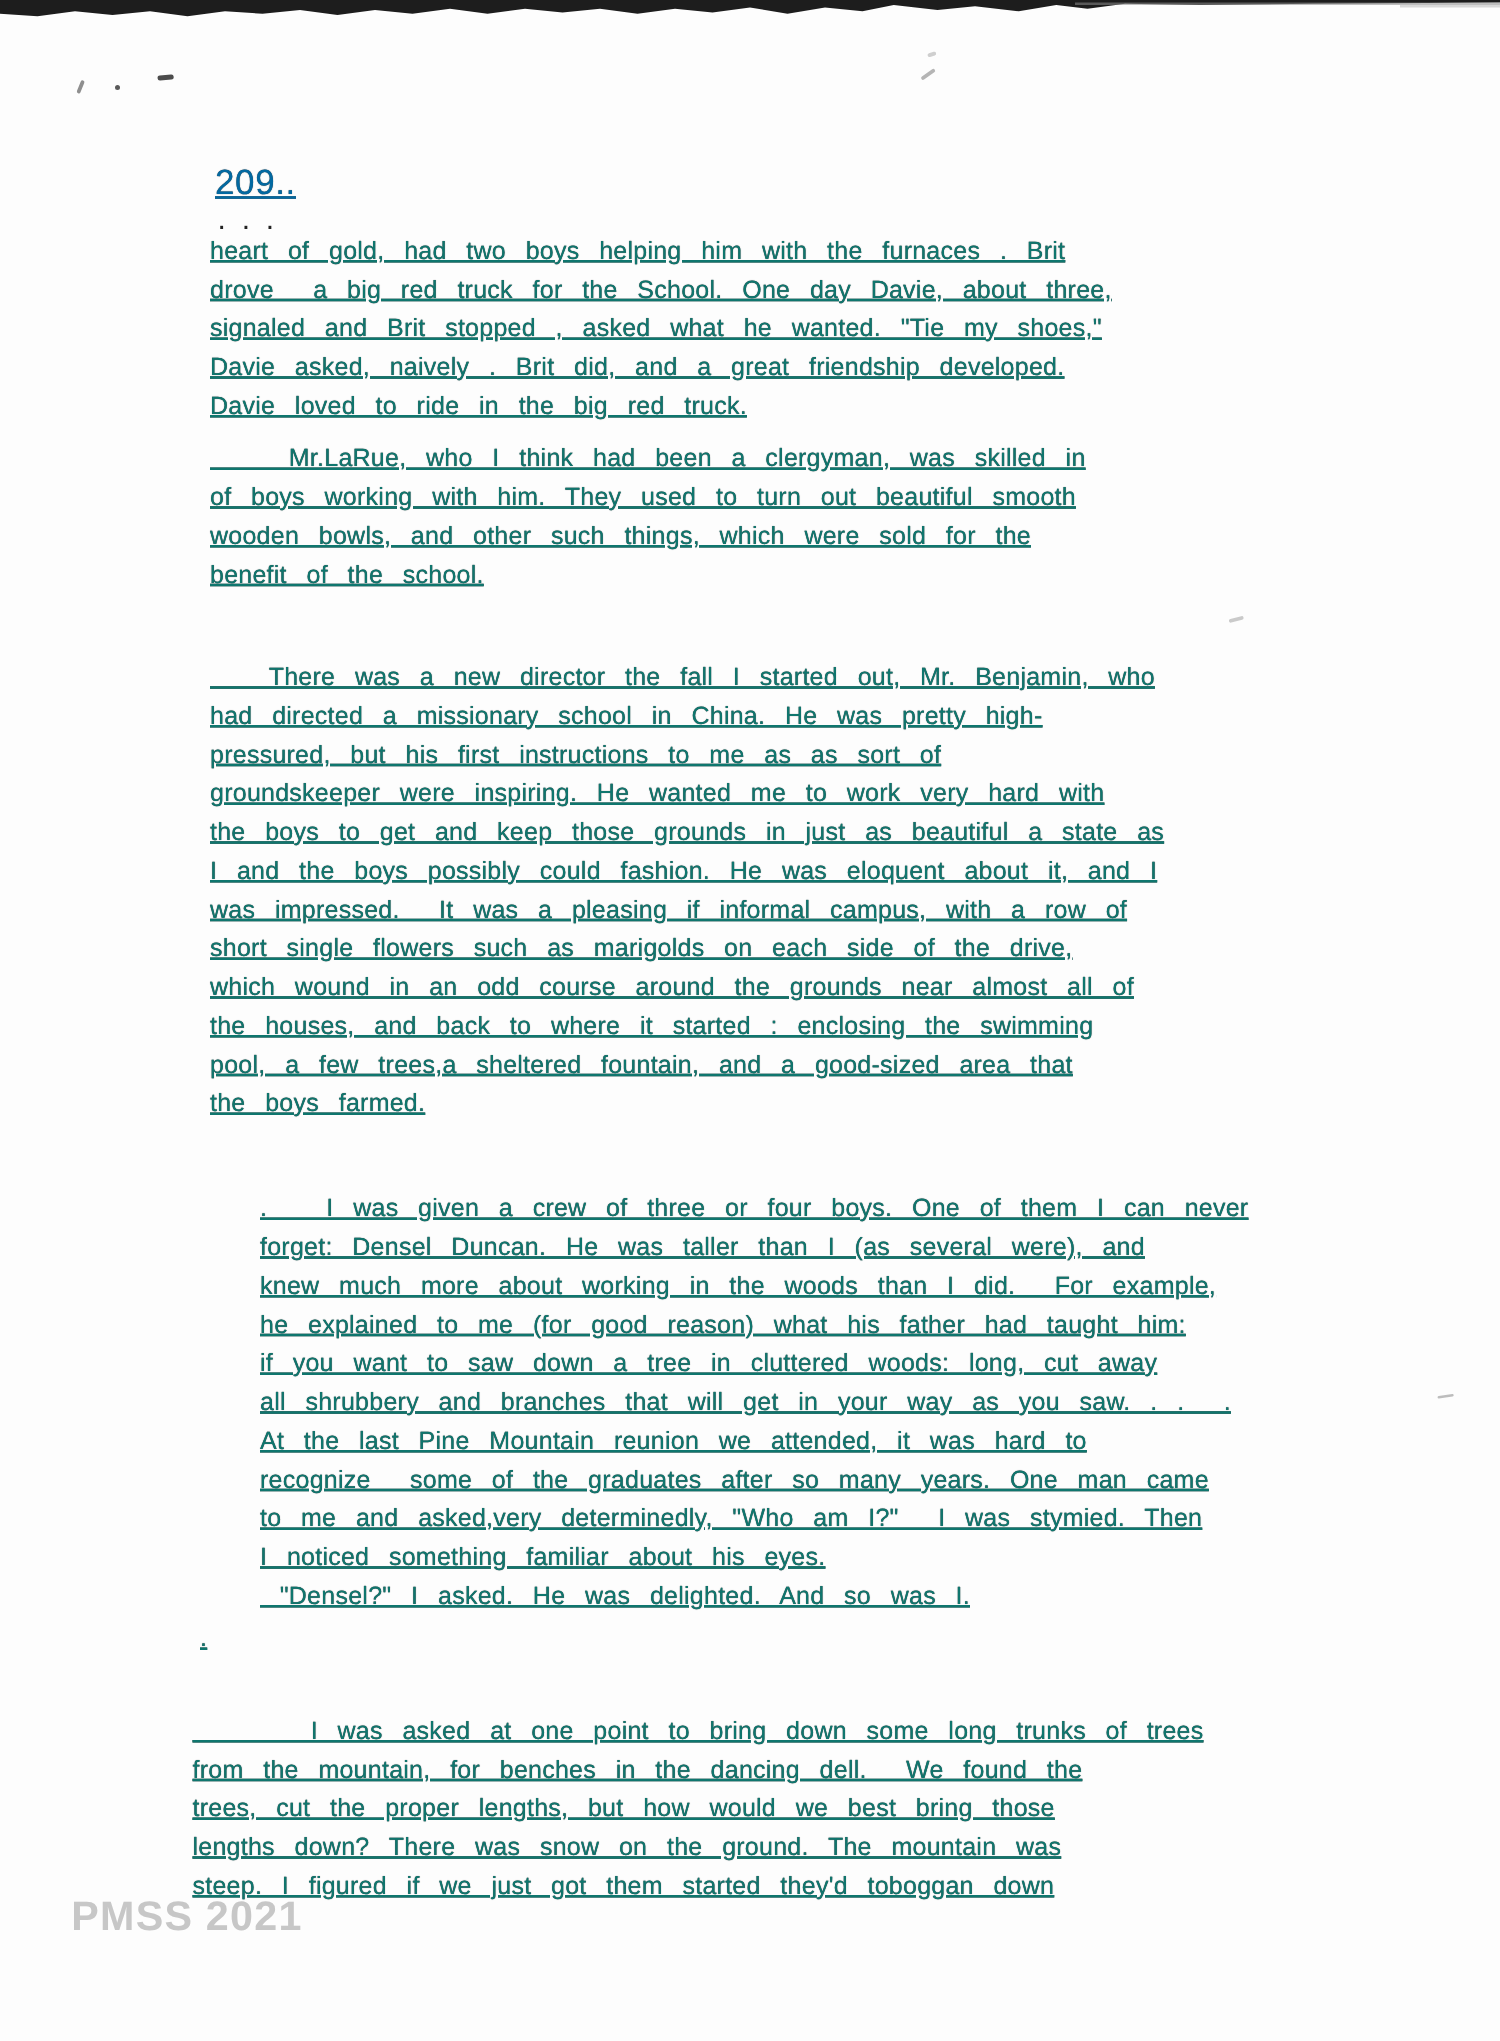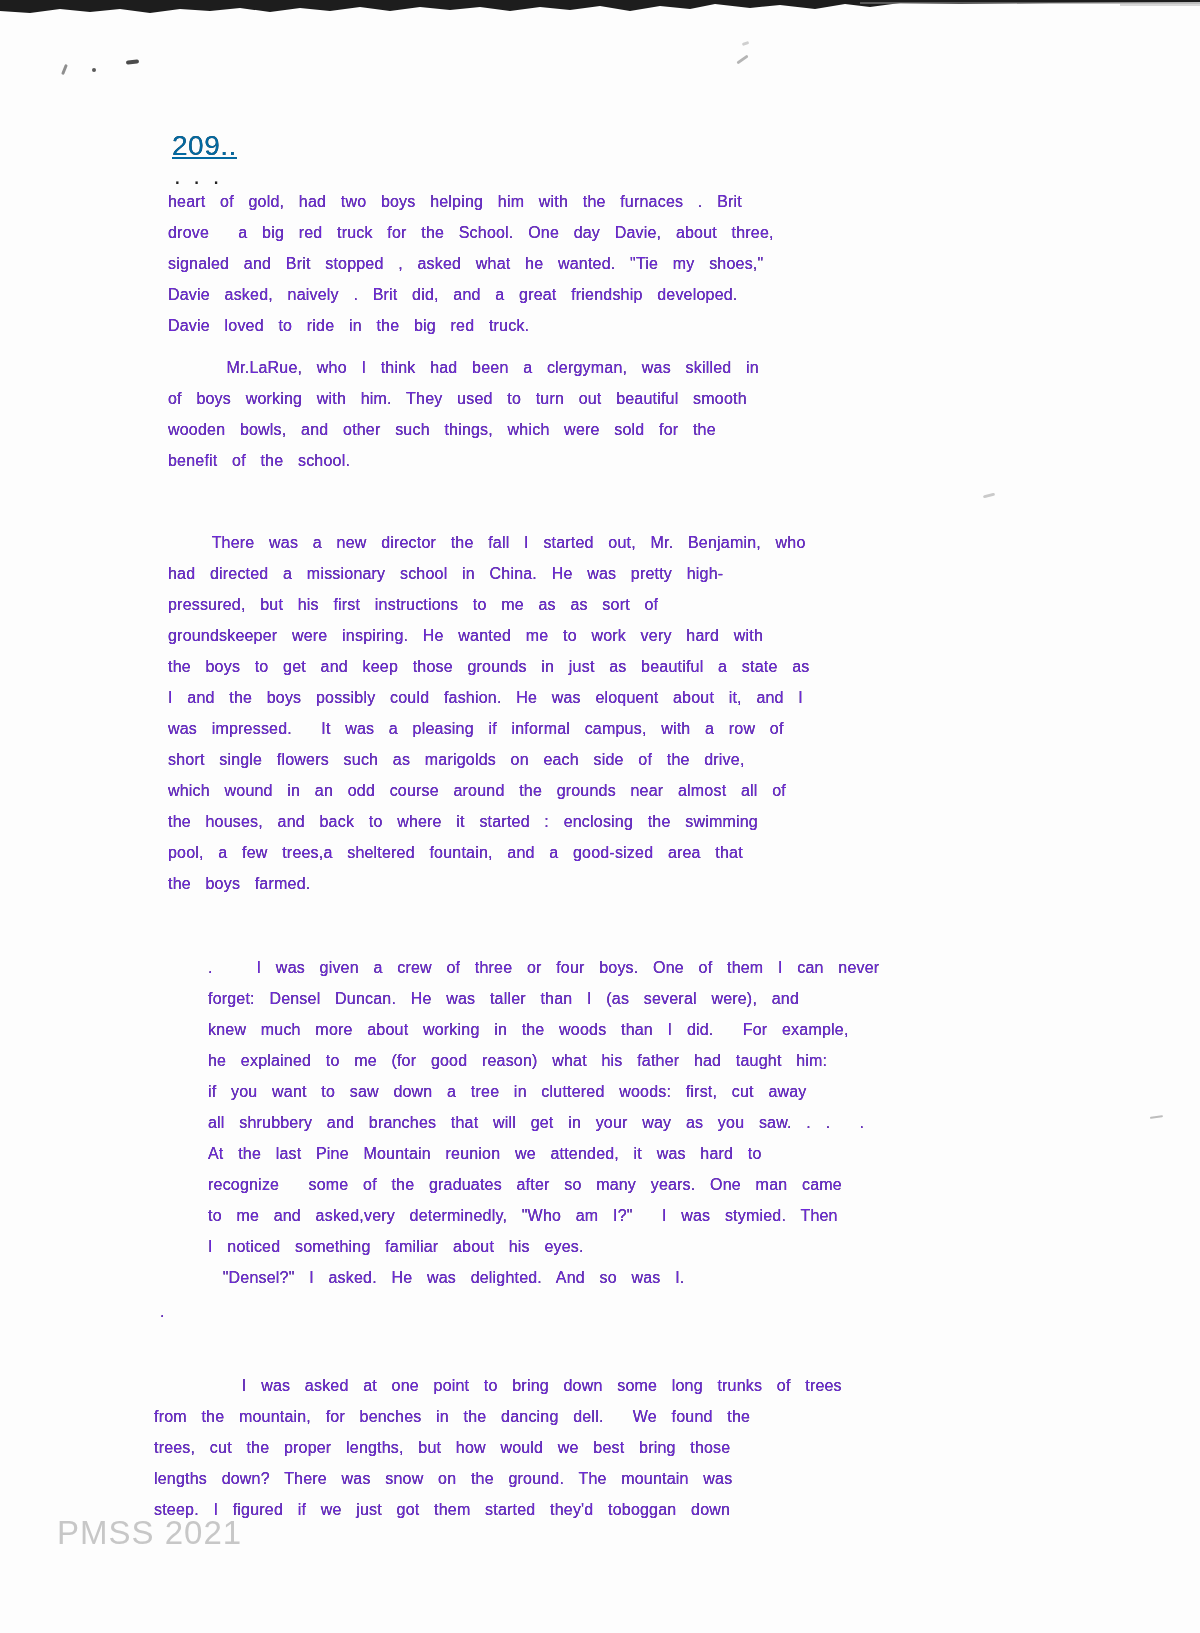--- a/index.html
+++ b/index.html
@@ -7,26 +7,27 @@
     width: 1200px; height: 1633px;
     background: #fdfdfd;
     position: relative;
     overflow: hidden;
     font-family: "Liberation Sans", sans-serif;
   }
   
   .para {
     position: absolute;
     left: 168px;
-    color: #6d28d9;
-    font-size: 16px;
+    color: #0f766e;
+    font-size: 20px;
     line-height: 31px;
     letter-spacing: 0.2px;
     word-spacing: 10px;
     text-shadow: 0 0 0.6px rgba(10,10,10,0.85);
+    text-decoration: underline;
   }
   .line { white-space: pre; height: 31px; }
   .p1 { top: 186px; }
   .p2 { top: 352px; }
   .p3 { top: 527px; }
   .p4 { top: 952px; left: 160px; margin-left: 48px; }
   .p5 { top: 1296px; left: 160px; }
   .p6 { top: 1330px; left: 154px; margin-top: 40px; }
   .pagenum {
     position: absolute; left: 172px; top: 130px;
@@ -34,21 +35,21 @@
     text-shadow: 0 0 0.6px rgba(10,10,10,0.85);
     text-decoration: underline;
   }
   .dotsline {
     position: absolute; left: 174px; top: 162px;
     color: #222; font-size: 24px; word-spacing: 6px; white-space: pre;
   }
   .watermark {
     position: absolute; left: 57px; top: 1514px;
     font-size: 33px; color: #c7c7c7; letter-spacing: 1px;
-    font-weight: normal;
+    font-weight: bold;
   }
   
   .scan-strip { position: absolute; top: 0; left: 0; width: 1200px; height: 16px; }
   .artifact { position: absolute; border-radius: 2px; }
   .a-slash1  { left: 63px;  top: 64px;   width: 3px;  height: 11px; background: #8f8f8f; transform: rotate(22deg); }
   .a-dot1    { left: 92px;  top: 68px;   width: 4px;  height: 4px;  background: #5a5a5a; border-radius: 50%; }
   .a-dash1   { left: 126px; top: 60px;   width: 13px; height: 4px;  background: #4c4c4c; transform: rotate(-6deg); }
   .a-speck1  { left: 742px; top: 42px;   width: 7px;  height: 3px;  background: #cfcfcf; transform: rotate(-18deg); }
   .a-slash2  { left: 736px; top: 58px;   width: 13px; height: 3px;  background: #b5b5b5; transform: rotate(-35deg); }
   .a-squig1  { left: 983px; top: 494px;  width: 12px; height: 3px;  background: #cacaca; transform: rotate(-14deg); }
@@ -101,21 +102,21 @@
     <div class="line">which wound in an odd course around the grounds near almost all of</div>
     <div class="line">the houses, and back to where it started : enclosing the swimming</div>
     <div class="line">pool, a few trees,a sheltered fountain, and a good-sized area that</div>
     <div class="line">the boys farmed.</div>
   </div>
 <div class="para p4">
     <div class="line">.   I was given a crew of three or four boys. One of them I can never</div>
     <div class="line">forget: Densel Duncan. He was taller than I (as several were), and</div>
     <div class="line">knew much more about working in the woods than I did.  For example,</div>
     <div class="line">he explained to me (for good reason) what his father had taught him:</div>
-    <div class="line">if you want to saw down a tree in cluttered woods: first, cut away</div>
+    <div class="line">if you want to saw down a tree in cluttered woods: long, cut away</div>
     <div class="line">all shrubbery and branches that will get in your way as you saw. . .  .</div>
     <div class="line">At the last Pine Mountain reunion we attended, it was hard to</div>
     <div class="line">recognize  some of the graduates after so many years. One man came</div>
     <div class="line">to me and asked,very determinedly, "Who am I?"  I was stymied. Then</div>
     <div class="line">I noticed something familiar about his eyes.</div>
     <div class="line"> "Densel?" I asked. He was delighted. And so was I.</div>
   </div>
 <div class="para p5">
     <div class="line">.</div>
   </div>

